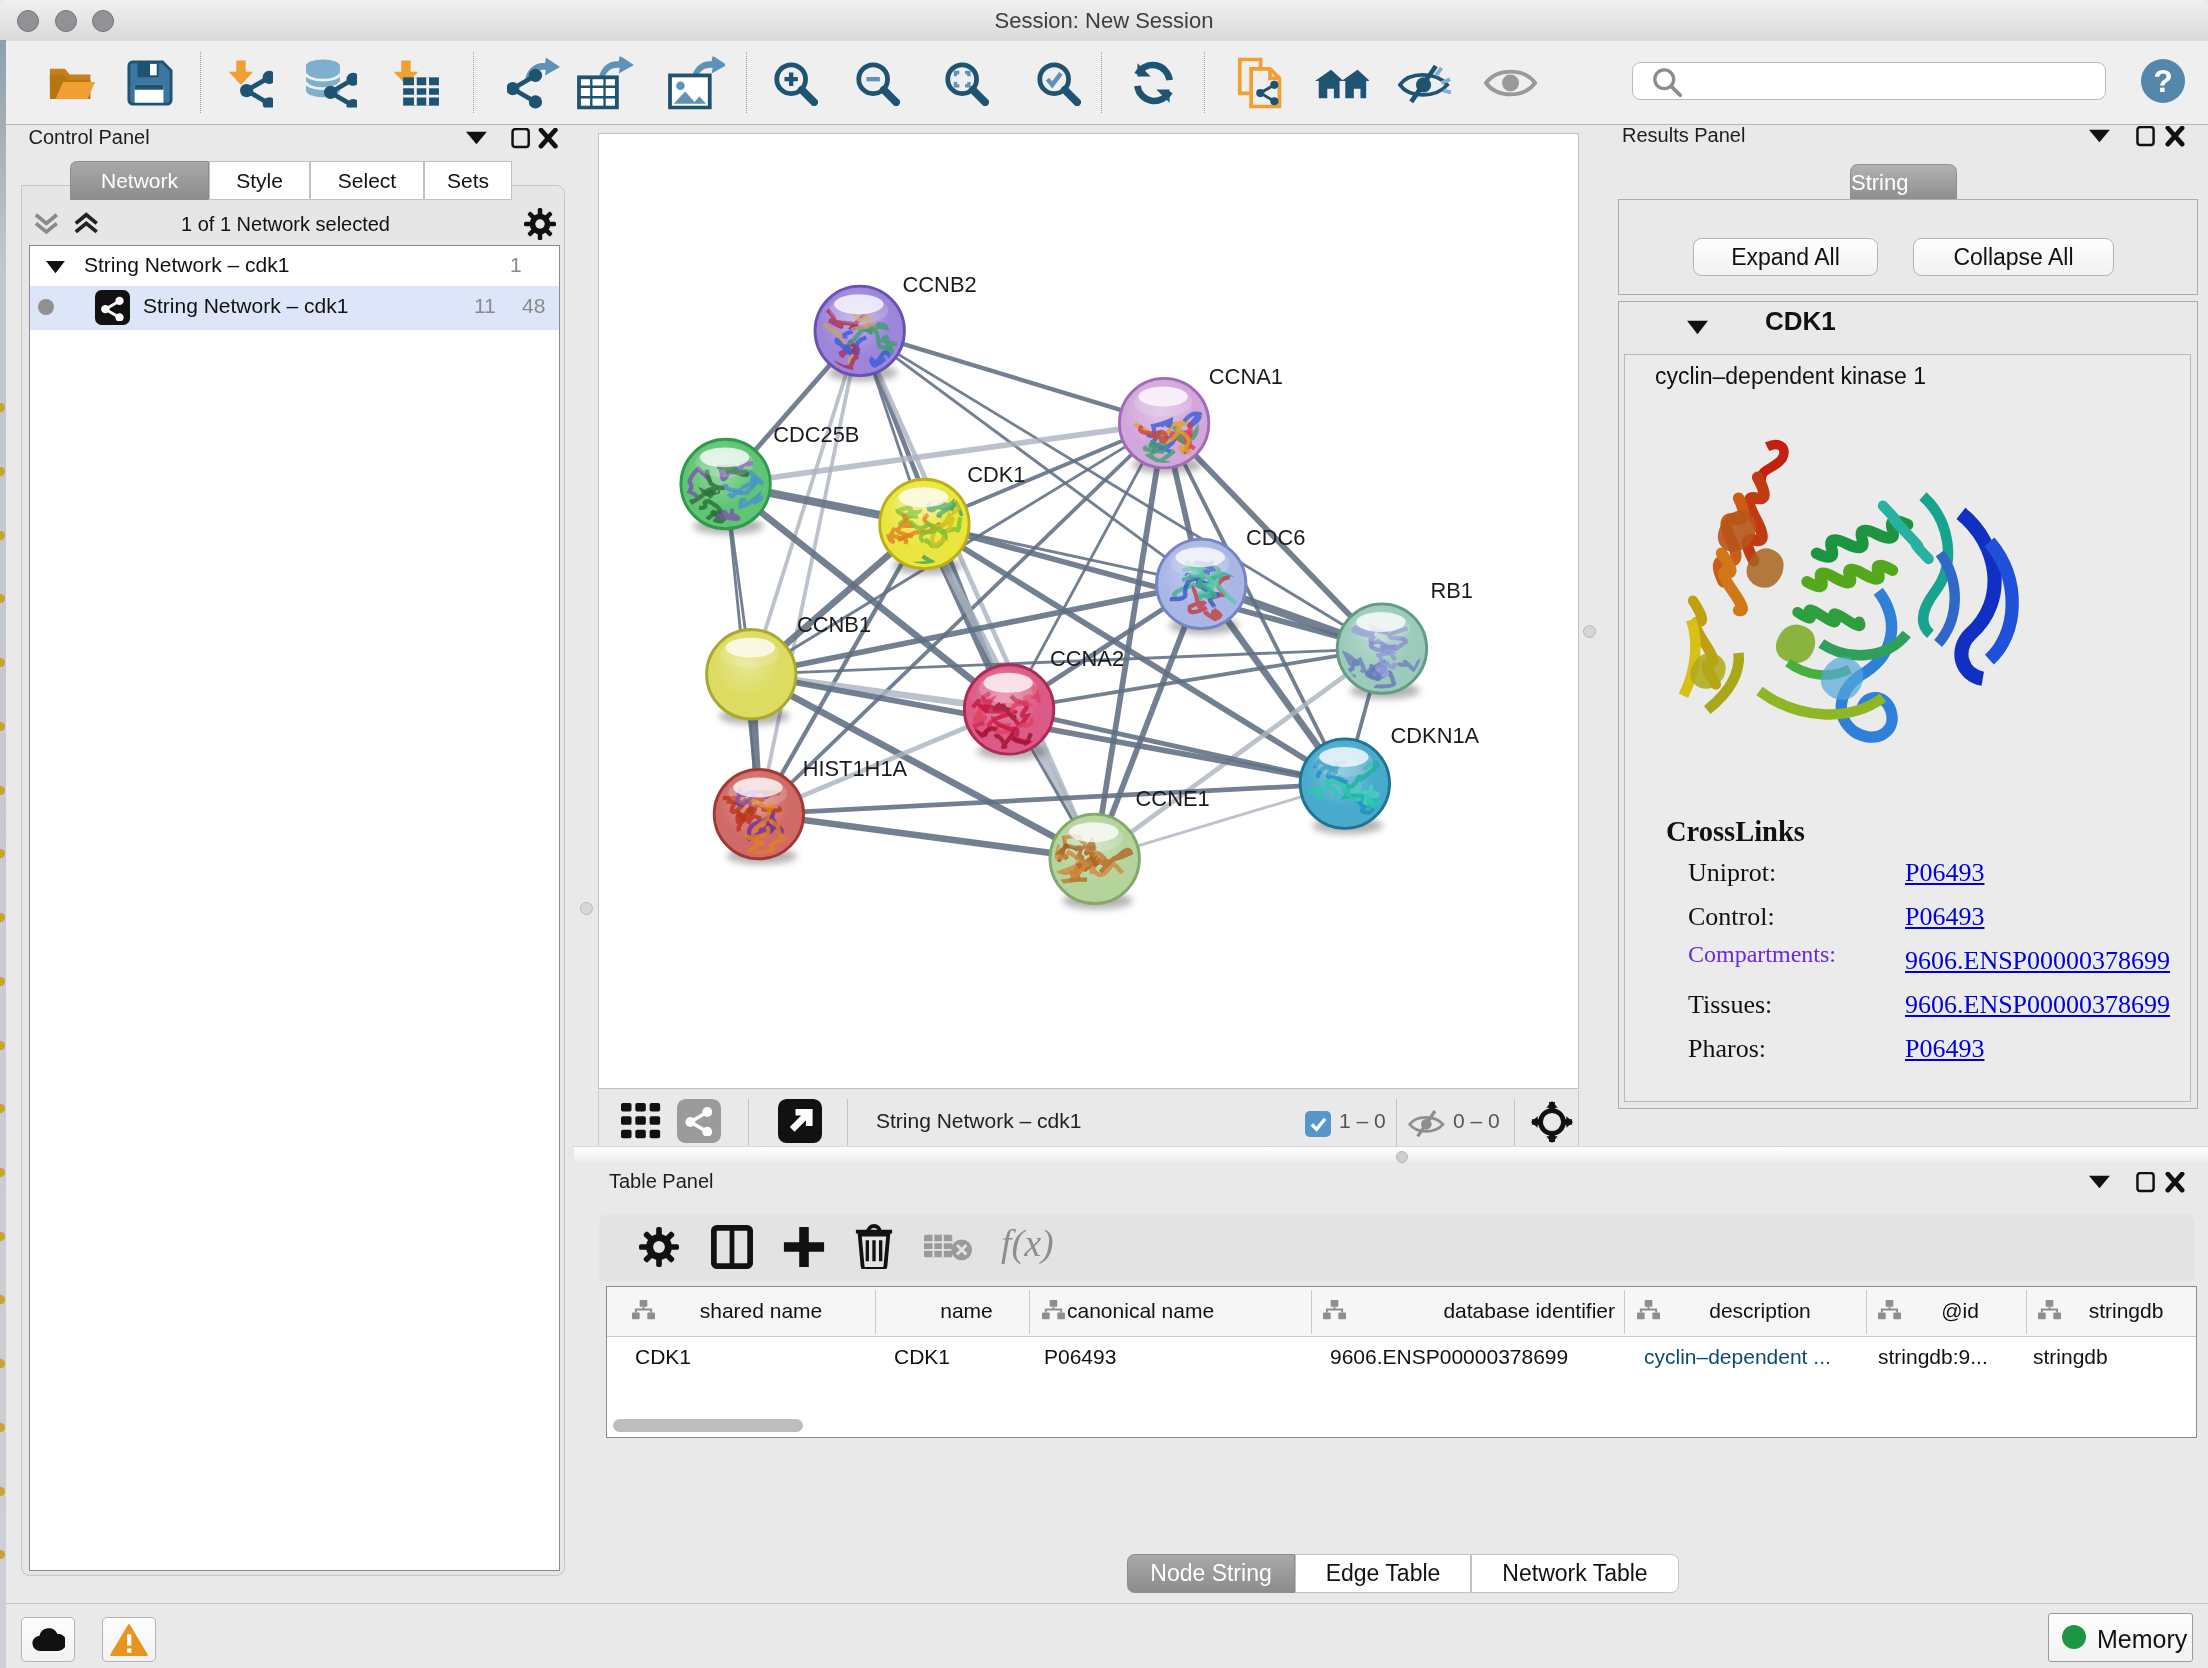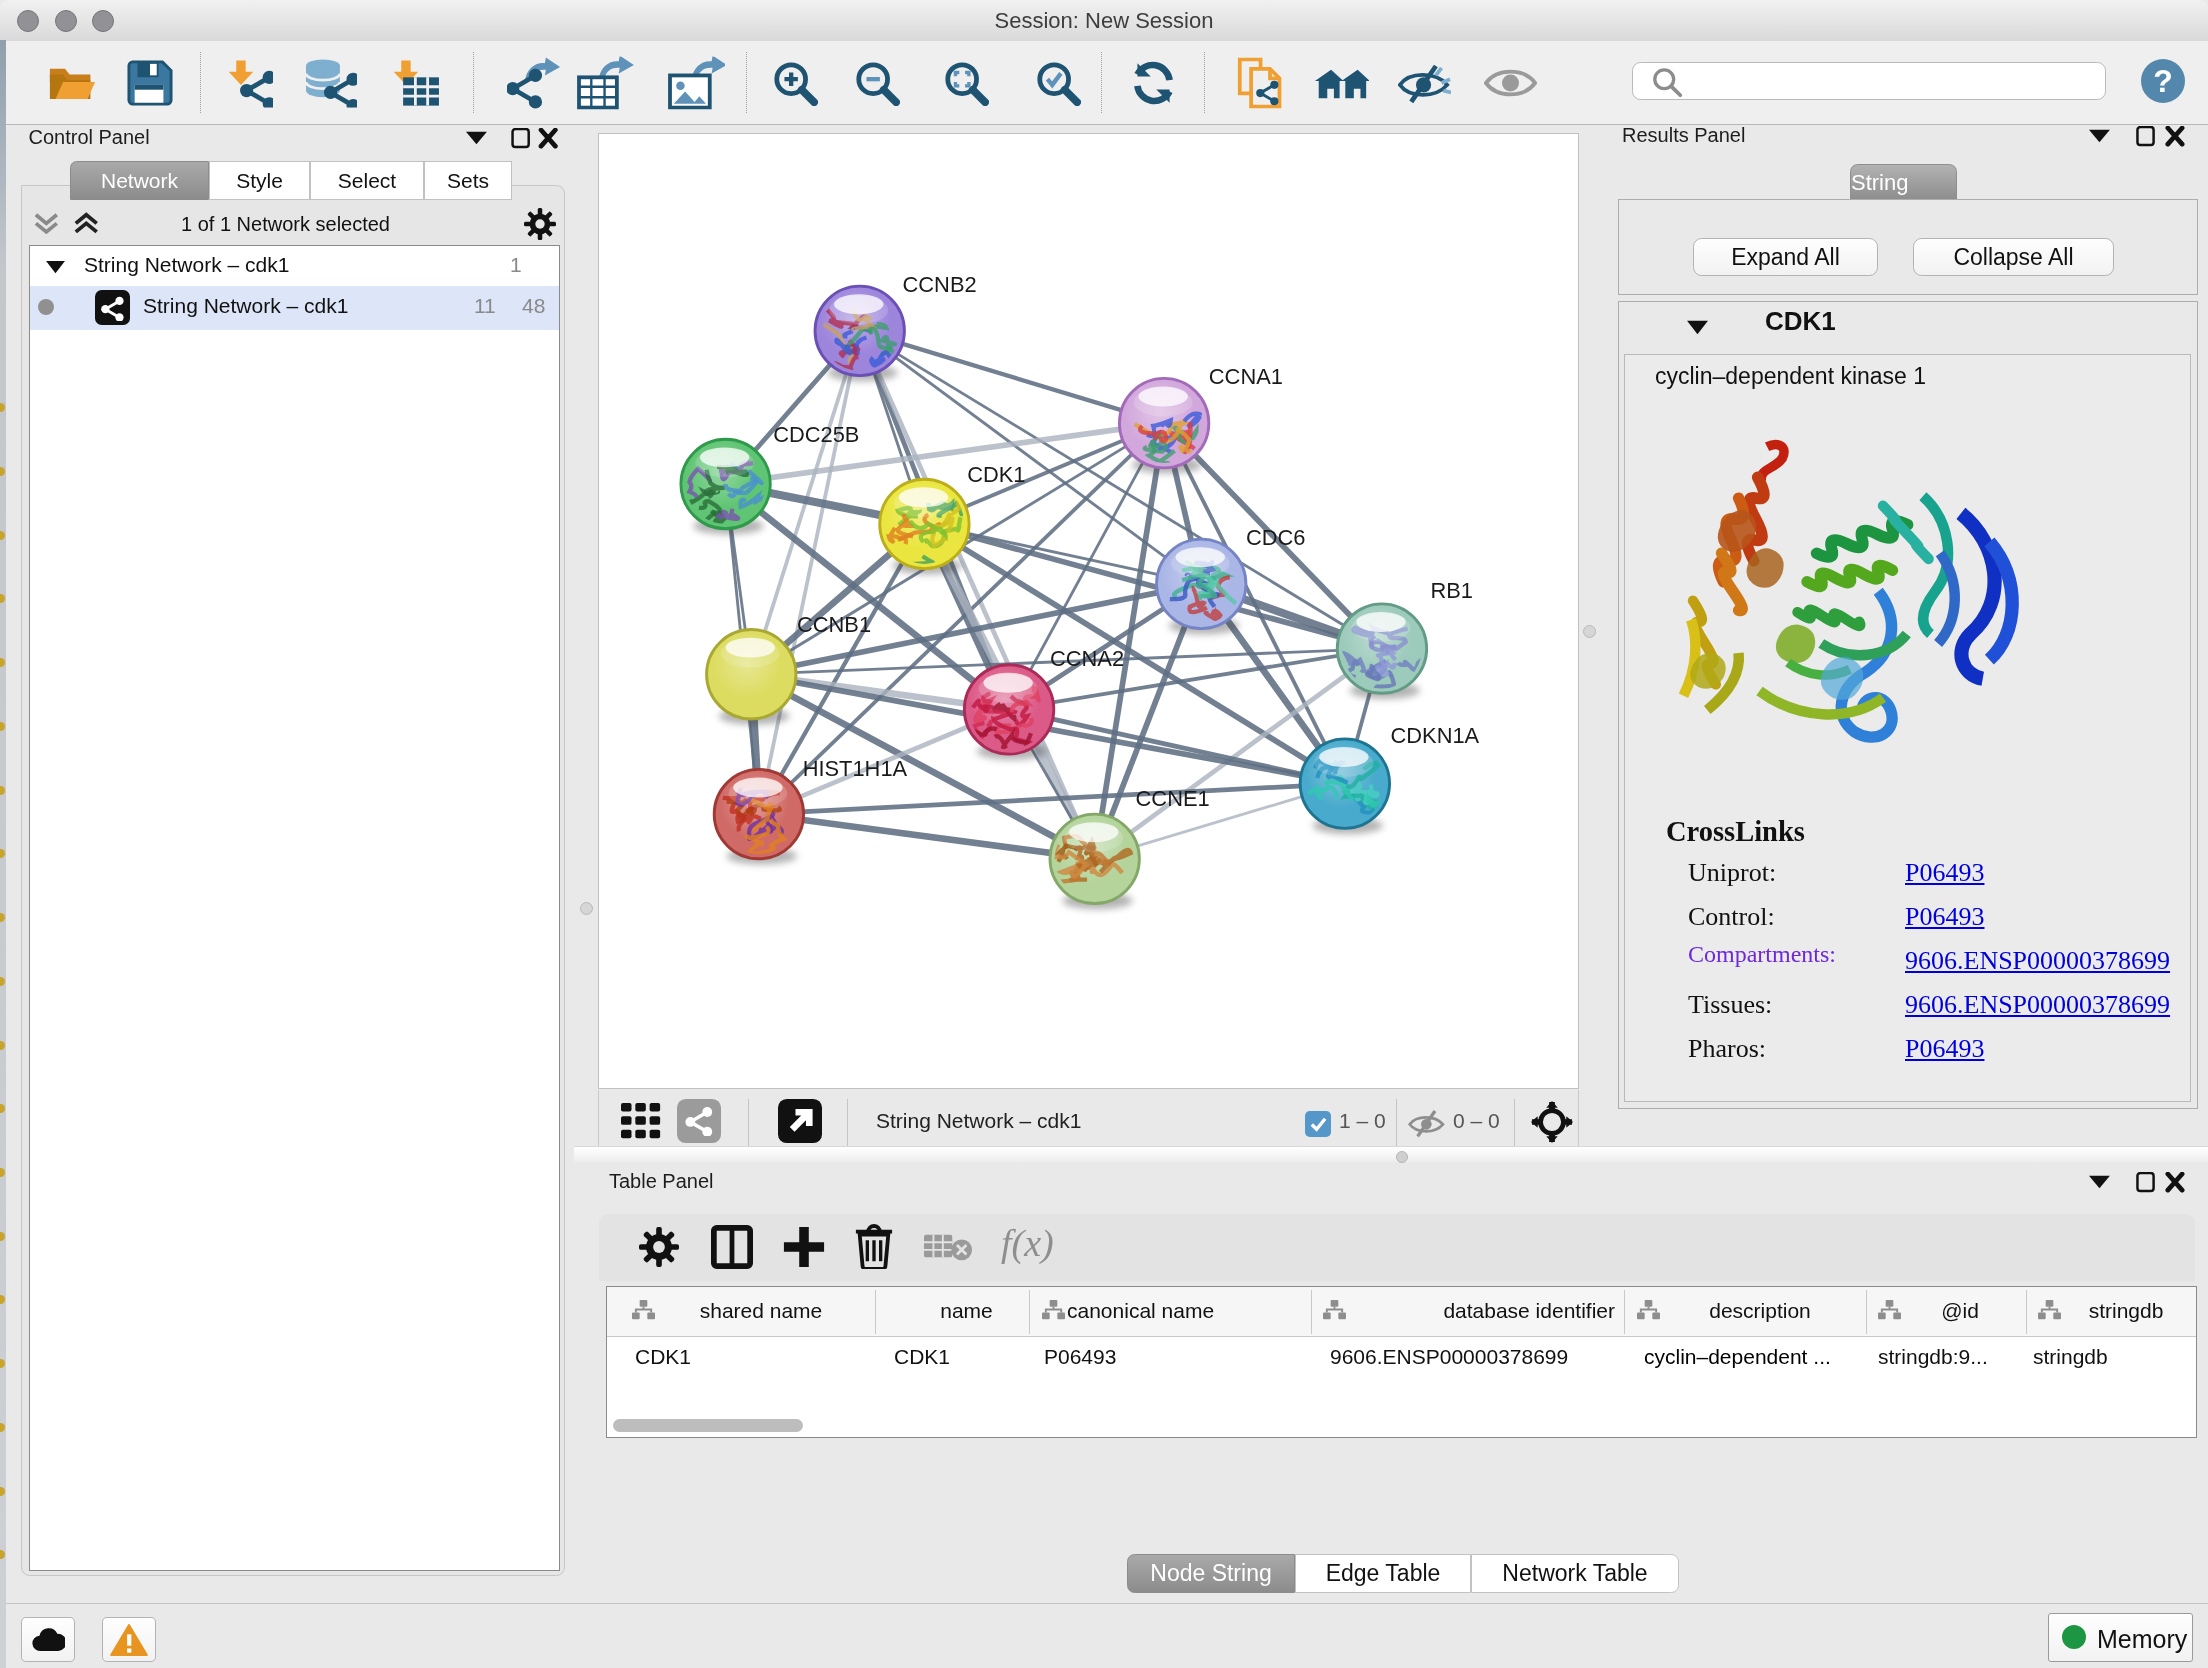--- a/index.html
+++ b/index.html
@@ -774,21 +774,21 @@
         <rect x="1" y="14" width="8" height="7" rx="1"></rect>
         <rect x="17" y="14" width="8" height="7" rx="1"></rect>
         <path d="M13 8 v4 M5 14 v-3 h16 v3 M13 8 v4" stroke="#8e8e8e" stroke-width="2" fill="none"></path>
       </g>
     </svg></div>
 <div class="abs" style="left:2064px;top:1299px;width:124px;text-align:center;font-size:21px;color:#111">stringdb</div>
 <div class="abs" style="left:635px;top:1345px;font-size:21px;color:#111">CDK1</div>
 <div class="abs" style="left:894px;top:1345px;font-size:21px;color:#111">CDK1</div>
 <div class="abs" style="left:1044px;top:1345px;font-size:21px;color:#111">P06493</div>
 <div class="abs" style="left:1330px;top:1345px;font-size:21px;color:#111">9606.ENSP00000378699</div>
-<div class="abs" style="left:1644px;top:1345px;font-size:21px;color:#000000">cyclin–dependent ...</div>
+<div class="abs" style="left:1644px;top:1345px;font-size:21px;color:#0c4a6e">cyclin–dependent ...</div>
 <div class="abs" style="left:1878px;top:1345px;font-size:21px;color:#111">stringdb:9...</div>
 <div class="abs" style="left:2033px;top:1345px;font-size:21px;color:#111">stringdb</div>
 <div class="abs" style="left:613px;top:1419px;width:190px;height:13.3px;border-radius:6.7px;background:#bdbdbd"></div>
 <div class="seg sel" style="left:1127px;top:1554px;width:168px;border-radius:7.6px 0 0 7.6px;font-size:23px">Node String</div>
 <div class="seg" style="left:1295px;top:1554px;width:176px;font-size:23px">Edge Table</div>
 <div class="seg" style="left:1471px;top:1554px;width:208px;border-radius:0 7.6px 7.6px 0;font-size:23px">Network Table</div>
 <div class="abs" style="left:0;top:1603px;width:2208px;height:66px;background:#e9e9e9;border-top:1px solid #c4c4c4"></div>
 <div class="abs btn" style="left:21px;top:1617px;width:54px;height:45px;border-radius:4.8px"></div>
 <svg class="abs" style="left:31px;top:1628px" width="34" height="25" viewBox="0 0 36 26">
     <path d="M10 24 a8 8 0 0 1 -1-16 a10 10 0 0 1 19-2 a7 7 0 0 1 1 18 z" fill="#111"></path>

